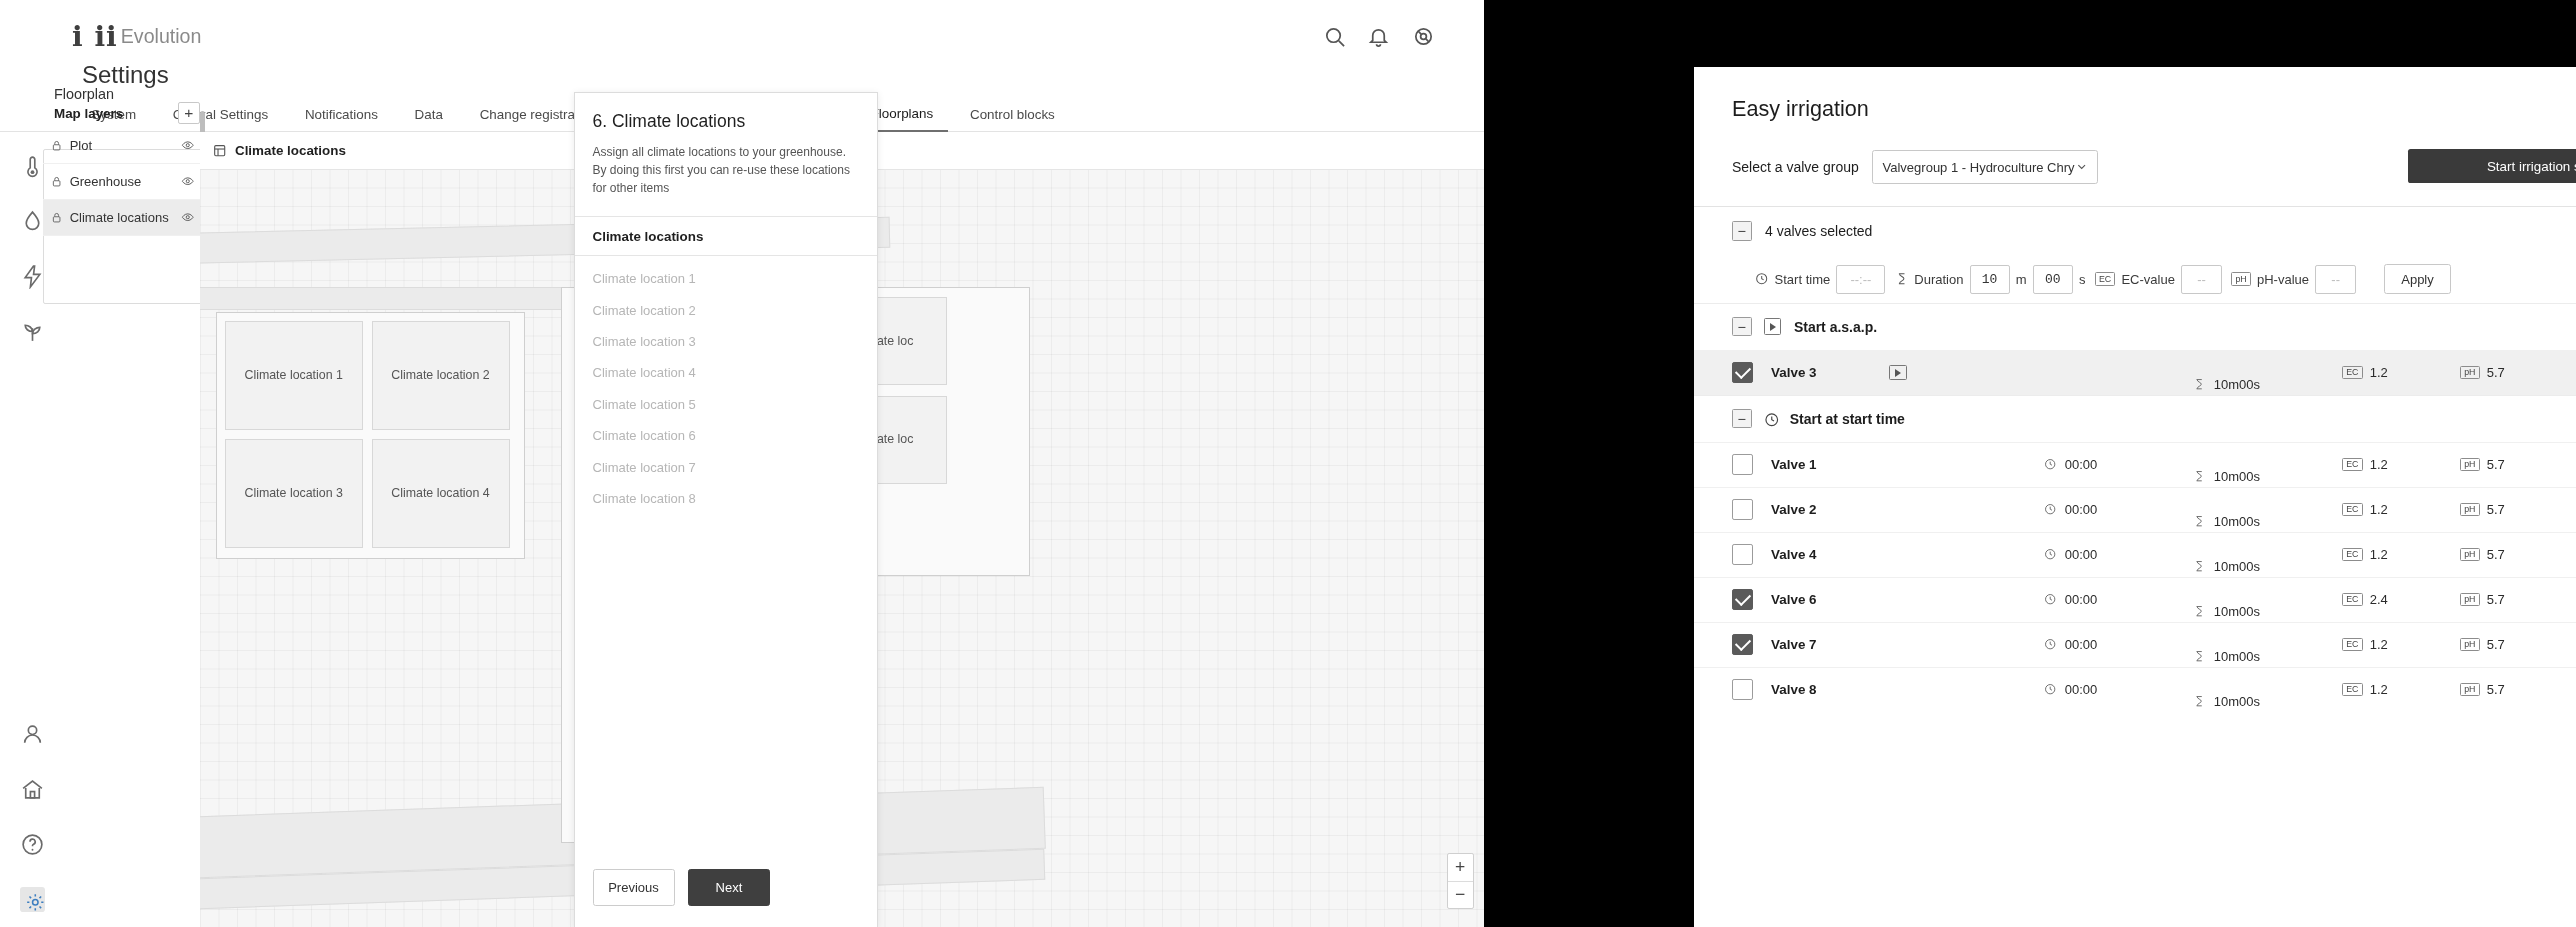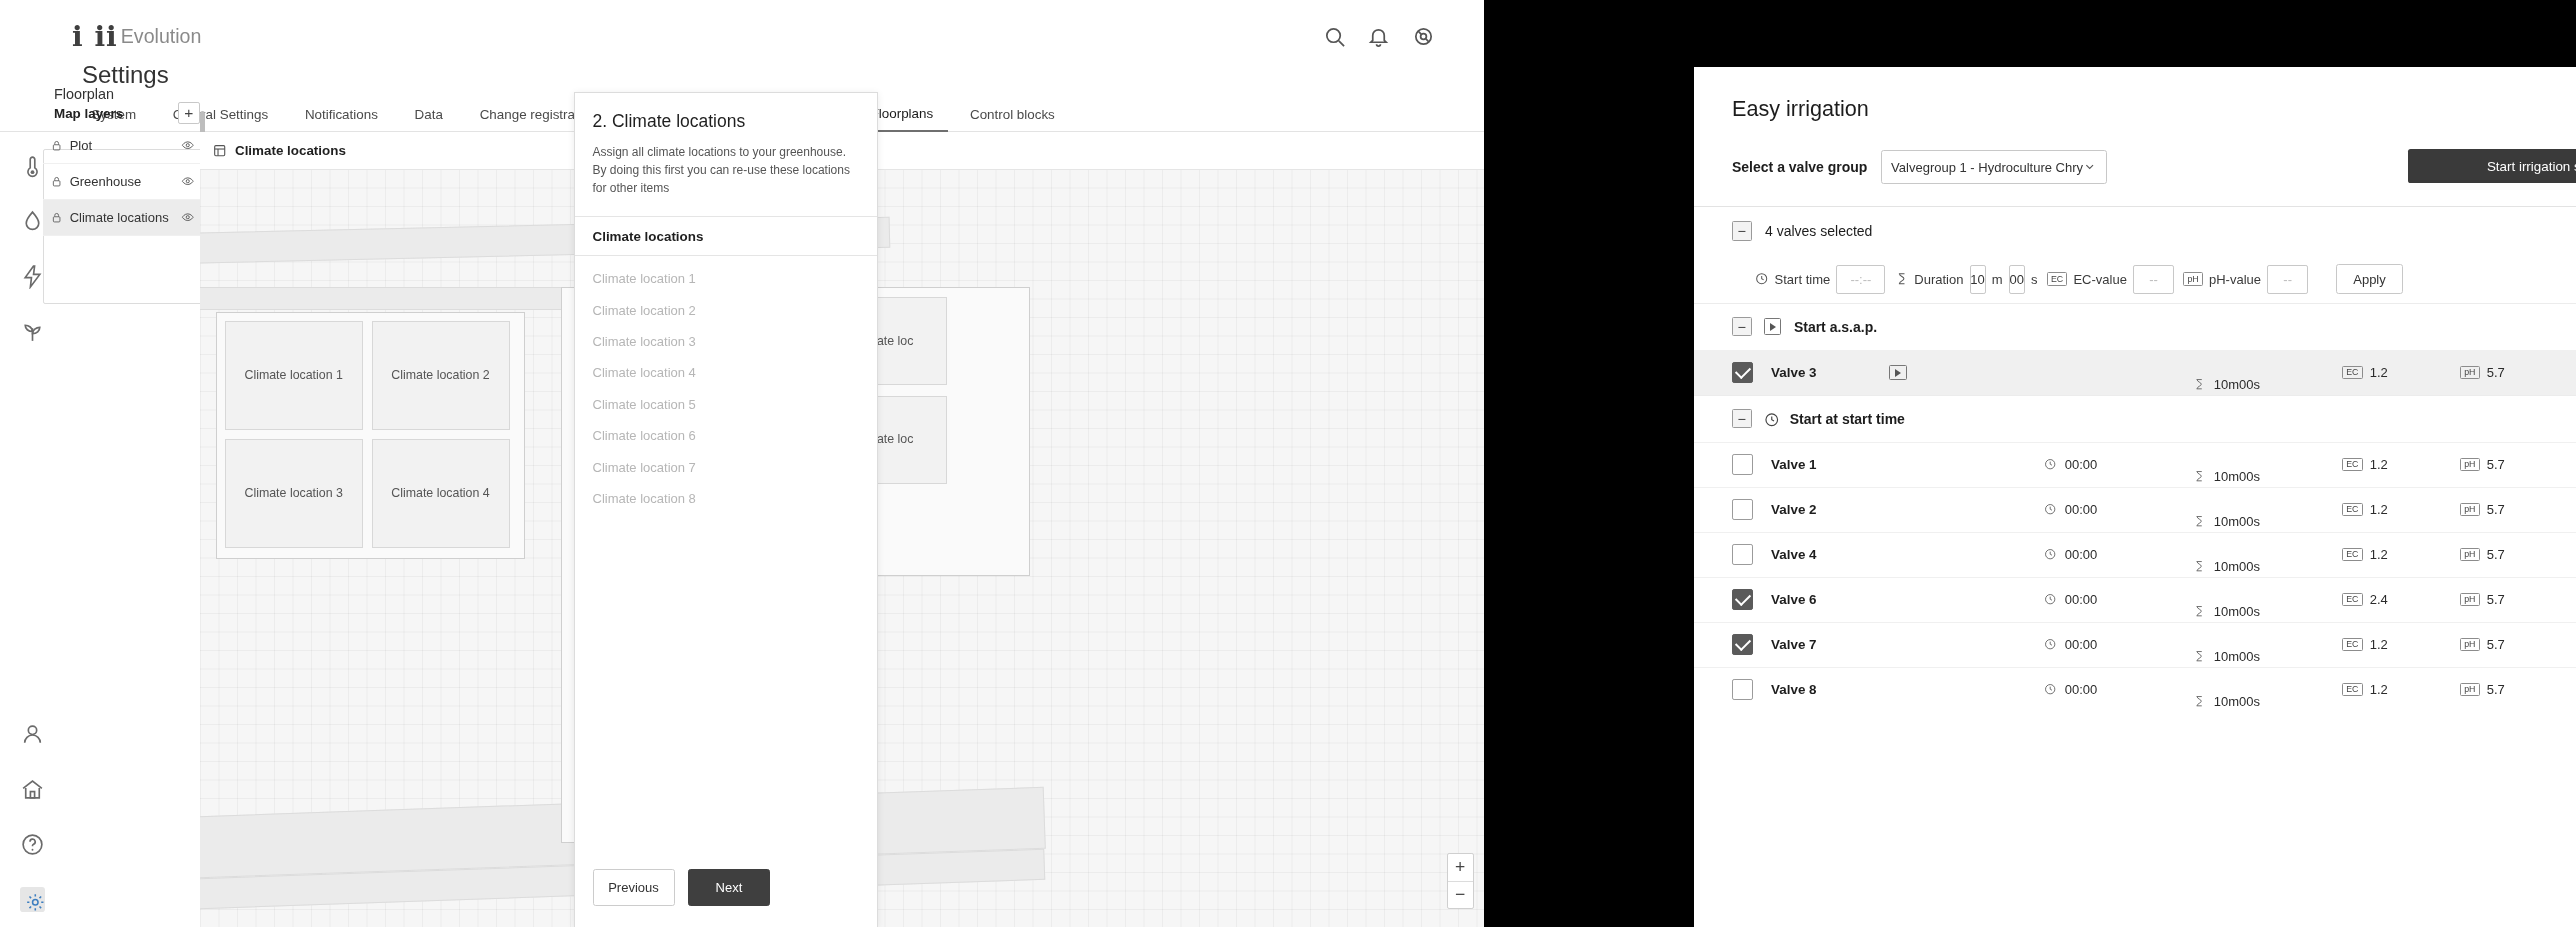--- a/index.html
+++ b/index.html
@@ -187,21 +187,21 @@
   .modal {
     position: absolute; left: 1694px; top: 67px; width: 1055px; height: 860px;
     background: #ffffff;
   }
   .modal-head { padding: 29px 38px 0 38px; }
   .modal-title { font-size: 21.6px; color: #1d1d1d; }
 
   .mrow1 {
     display: flex; align-items: center; padding: 28px 38px 0 38px; gap: 13.4px;
   }
-  .mlabel { font-size: 14px; color: #1d1d1d; font-weight: 700; }
+  .mlabel { font-size: 14px; color: #1d1d1d; font-weight: 400; }
   .select {
     width: 226px; height: 34px; border: 1px solid #c8c8c8; border-radius: 2.6px;
     background: #fff; display: flex; align-items: center; padding: 0 9.3px;
     font-size: 13px; color: #333; justify-content: space-between;
   }
   .btn-start {
     position: absolute; right: 38px; top: 82px; width: 303px; height: 34px;
     background: #3a3a3a; color: #fff; font-size: 13.4px;
   }
 
@@ -222,21 +222,21 @@
     font-size: 13px; color: #3a3a3a;
   }
   .pg { display: flex; align-items: center; gap: 6.2px; }
   .pico { width: 13.4px; height: 13.4px; color: #555; }
   .pinput {
     height: 29px; border: 1px solid #c8c8c8; border-radius: 2.1px; background: #fff;
     display: flex; align-items: center; justify-content: center; font-size: 13px; color: #333;
   }
   .pinput.ph { color: #bdbdbd; }
   .w-time { width: 49px; }
-  .w-num { width: 16px; }
+  .w-num { width: 40px; font-family: Liberation Mono, monospace; }
   .w-val { width: 41px; }
   .unit { font-size: 13px; color: #3a3a3a; }
   .btn-apply {
     margin-left: 18.5px; width: 67px; height: 30px; border: 1px solid #c8c8c8;
     background: #fff; color: #333; font-size: 13px;
   }
 
   .group-row {
     display: flex; align-items: center; padding: 0 38px; height: 47px; gap: 12.4px;
     border-top: 1px solid #ececec;
@@ -486,21 +486,21 @@
       </div>
 
       <div class="zoom-ctl">
         <div class="zoom-btn">+</div>
         <div class="zoom-btn">−</div>
       </div>
     </div>
 
     <div class="wizard">
       <div class="wz-head">
-        <div class="wz-title">2. Climate locations</div>
+        <div class="wz-title">6. Climate locations</div>
         <div class="wz-desc">Assign all climate locations to your greenhouse. By doing this first you can re-use these locations for other items</div>
       </div>
       <div class="wz-section">Climate locations</div>
       <div class="wz-list">
         <div class="wz-item">Climate location 1</div>
         <div class="wz-item">Climate location 2</div>
         <div class="wz-item">Climate location 3</div>
         <div class="wz-item">Climate location 4</div>
         <div class="wz-item">Climate location 5</div>
         <div class="wz-item">Climate location 6</div>

